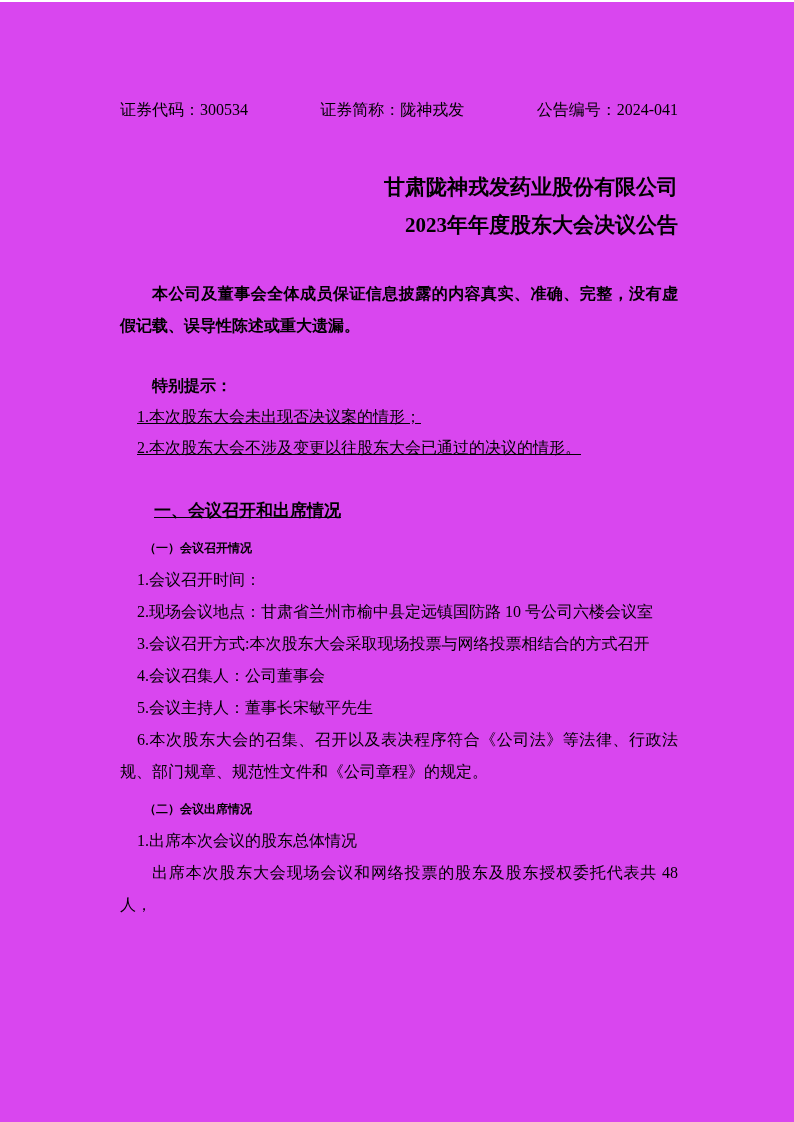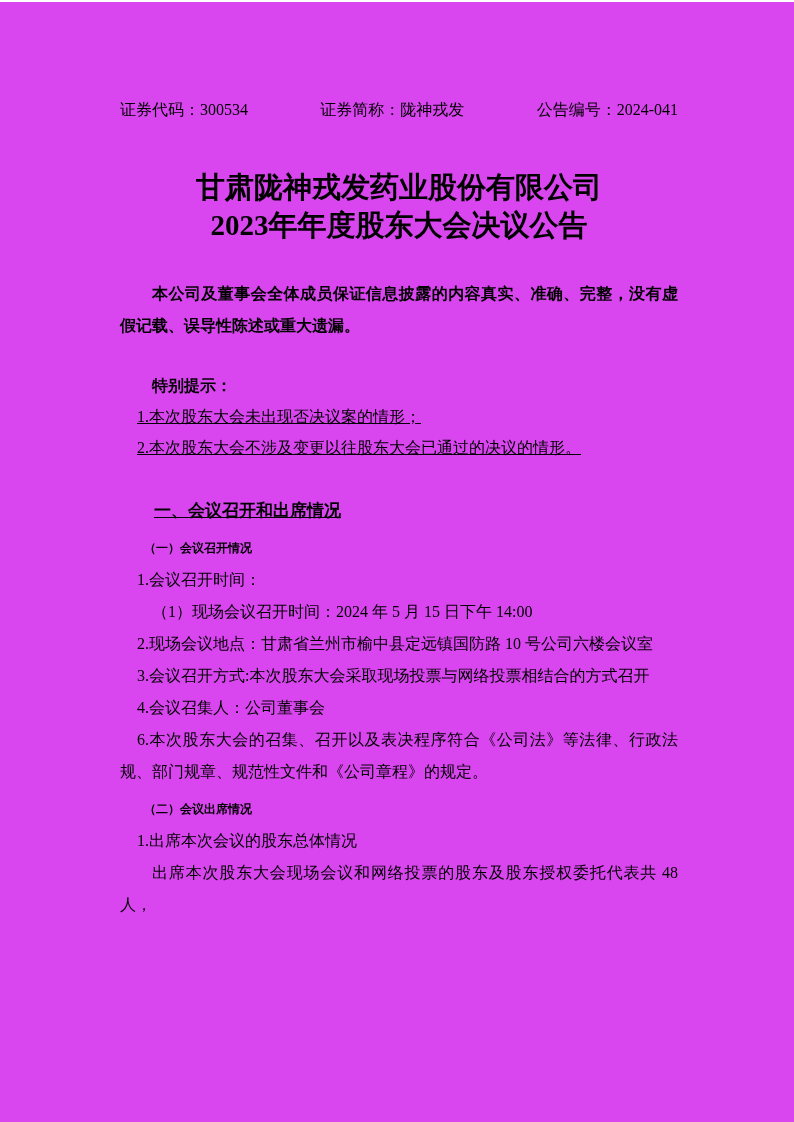--- a/index.html
+++ b/index.html
@@ -17,22 +17,22 @@
   }
   .doc-header{
     display:flex;
     justify-content:space-between;
     align-items:flex-start;
     line-height:20px;
     white-space:nowrap;
   }
   .doc-title{
     margin:48px 0 0 0;
-    text-align:center;
-    font-size:29px;
+    text-align:right;
+    font-size:21px;
     font-weight:bold;
     line-height:38px;
   }
   p{margin:0;line-height:32px;}
   .stmt{margin-top:34px;}
   .notice-head{margin-top:28px;line-height:31px;}
   .notice-item{line-height:31px;text-decoration:underline;}
   .sec-h2{margin:32px 0 0 0;font-size:17px;font-weight:bold;line-height:32px;text-indent:2em;text-decoration:underline;}
   .sec-h3{margin:5px 0 0 0;font-size:12px;font-weight:bold;line-height:32px;text-indent:2em;}
   .bold{font-weight:bold;}
@@ -59,23 +59,23 @@
   <p class="stmt bold indent just">本公司及董事会全体成员保证信息披露的内容真实、准确、完整，没有虚假记载、误导性陈述或重大遗漏。</p>
 
   <p class="notice-head bold indent">特别提示：</p>
   <p class="notice-item num">1.本次股东大会未出现否决议案的情形；</p>
   <p class="notice-item num">2.本次股东大会不涉及变更以往股东大会已通过的决议的情形。</p>
 
   <div class="sec-h2">一、会议召开和出席情况</div>
   <div class="sec-h3">（一）会议召开情况</div>
 
   <p class="num">1.会议召开时间：</p>
-  <p class="indent">（1）现场会议召开时间：2024 年 5 月 15 日下午 14:00</p>
   <p class="num just">2.现场会议地点：甘肃省兰州市榆中县定远镇国防路 10 号公司六楼会议室</p>
   <p class="num just">3.会议召开方式:本次股东大会采取现场投票与网络投票相结合的方式召开</p>
   <p class="num">4.会议召集人：公司董事会</p>
+  <p class="num">5.会议主持人：董事长宋敏平先生</p>
   <p class="num just">6.本次股东大会的召集、召开以及表决程序符合《公司法》等法律、行政法规、部门规章、规范性文件和《公司章程》的规定。</p>
 
   <div class="sec-h3">（二）会议出席情况</div>
   <p class="num">1.出席本次会议的股东总体情况</p>
   <p class="indent just">出席本次股东大会现场会议和网络投票的股东及股东授权委托代表共 48 人，</p>
 
 </div>
 
 </body></html>

